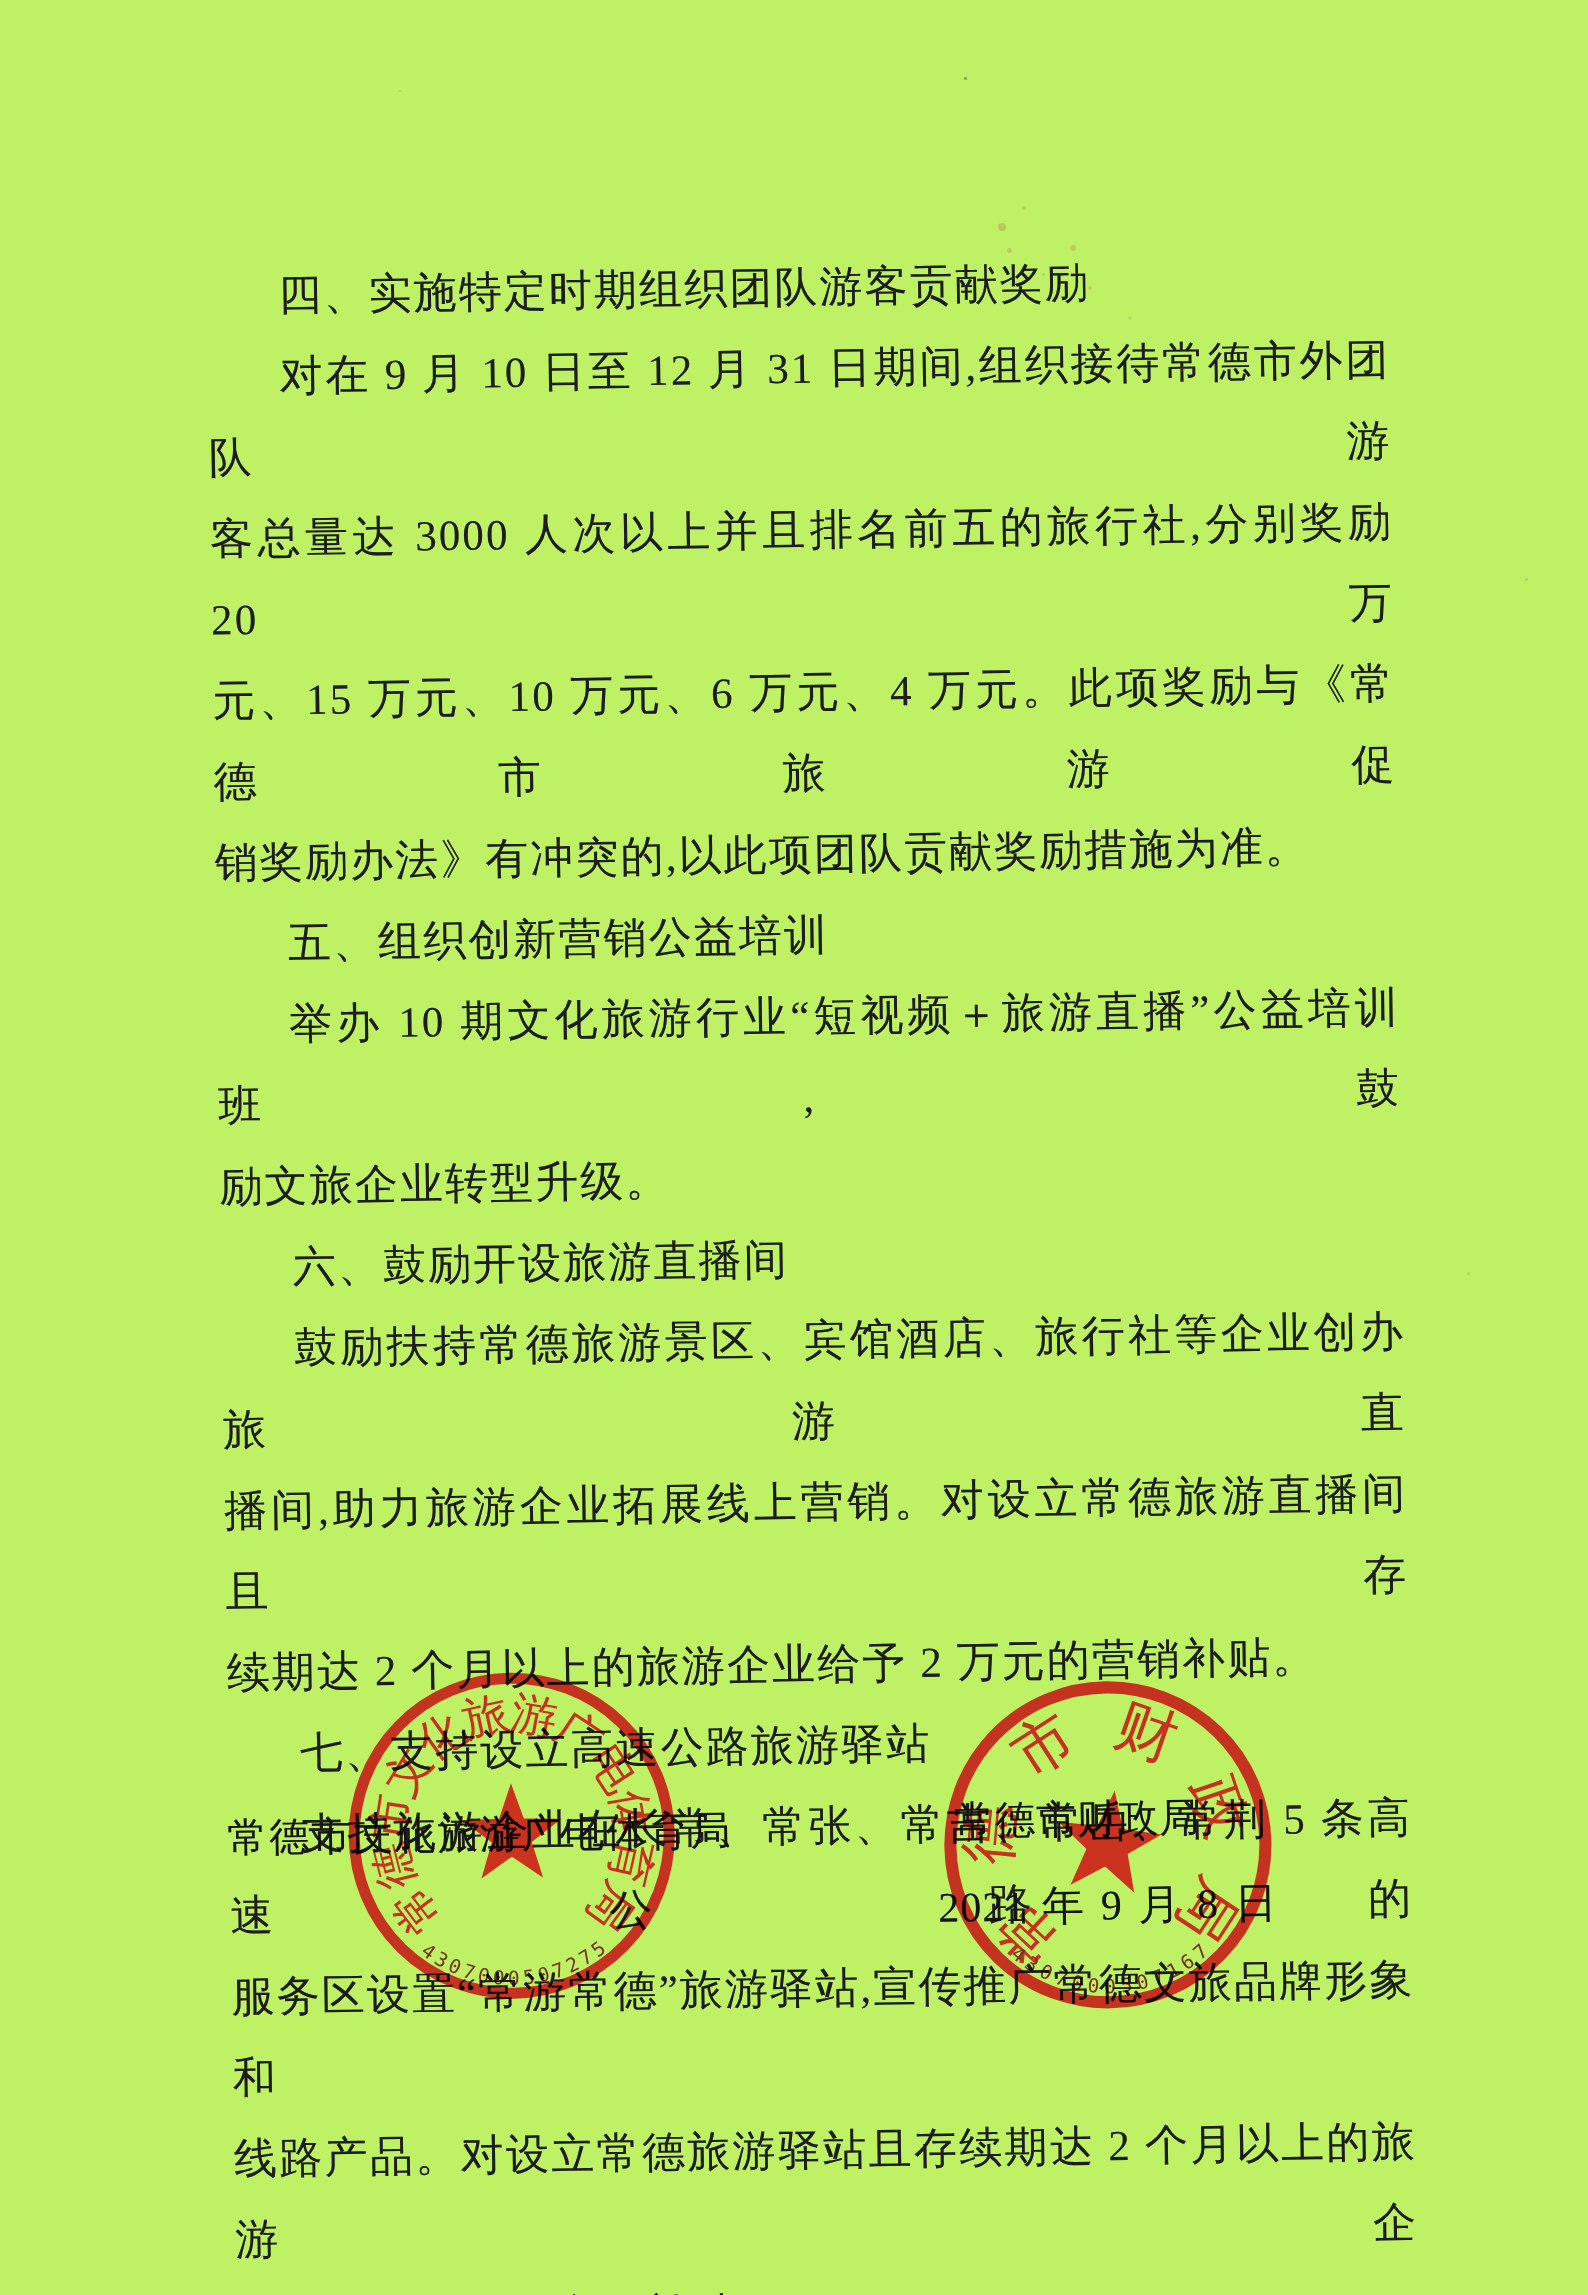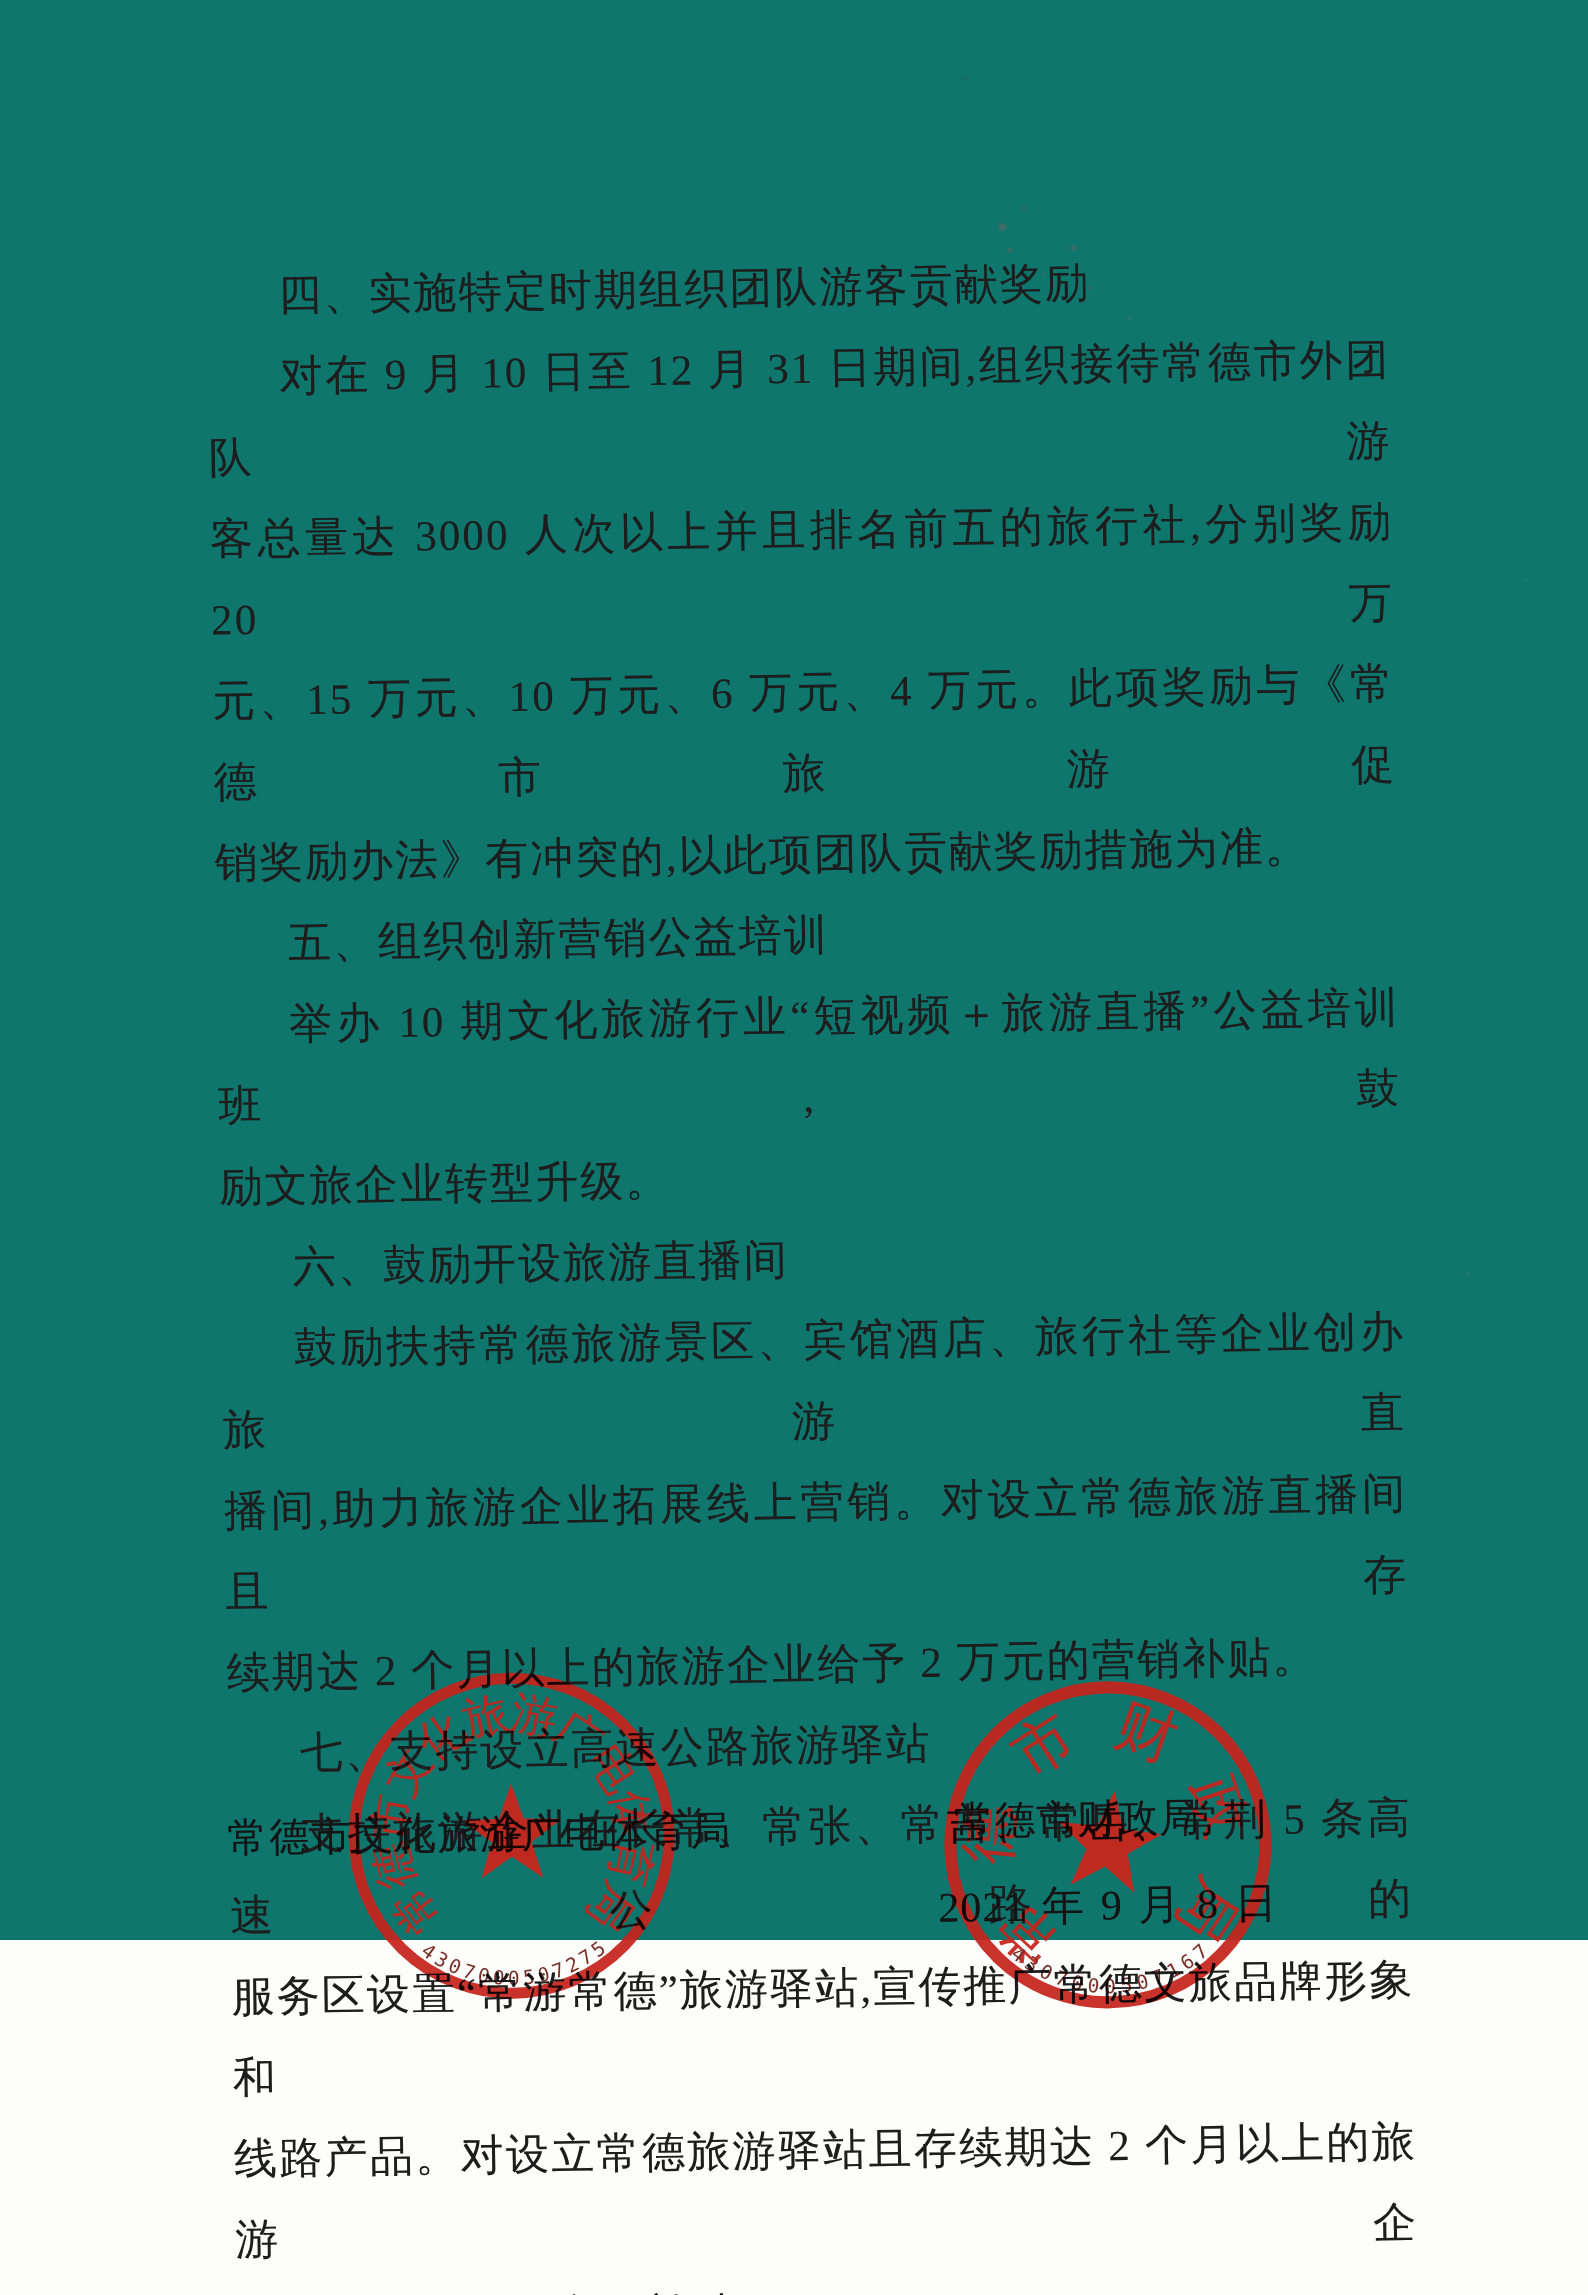--- a/index.html
+++ b/index.html
@@ -2,21 +2,21 @@
 <html style="font-size:8.4px"><head>
 <meta charset="utf-8">
 <style>
   html,body { margin:0; padding:0; }
   body {
     width:1588px; height:2295px;
     background:#fdfdfb;
     font-family:"Liberation Serif","DejaVu Serif",serif;
     overflow:hidden;
   }
-  .page { position:relative; width:1588px; height:1940px; background:#0f766e; }
+  .page { position:relative; width:1588px; height:2295px; background:#bef264; }
   
   .tilt {
     position:absolute; left:0; top:0; width:1588px; height:2295px;
     transform:rotate(-0.85deg); transform-origin:787px 944px;
   }
   .textblock {
     position:absolute; left:216px; top:247px; width:1183px;
     color:#1d1d1d; font-size:43px; line-height:81px; letter-spacing:2.1px;
     text-shadow:0 0 0.5px rgba(20,20,20,.35);
     z-index:1;

